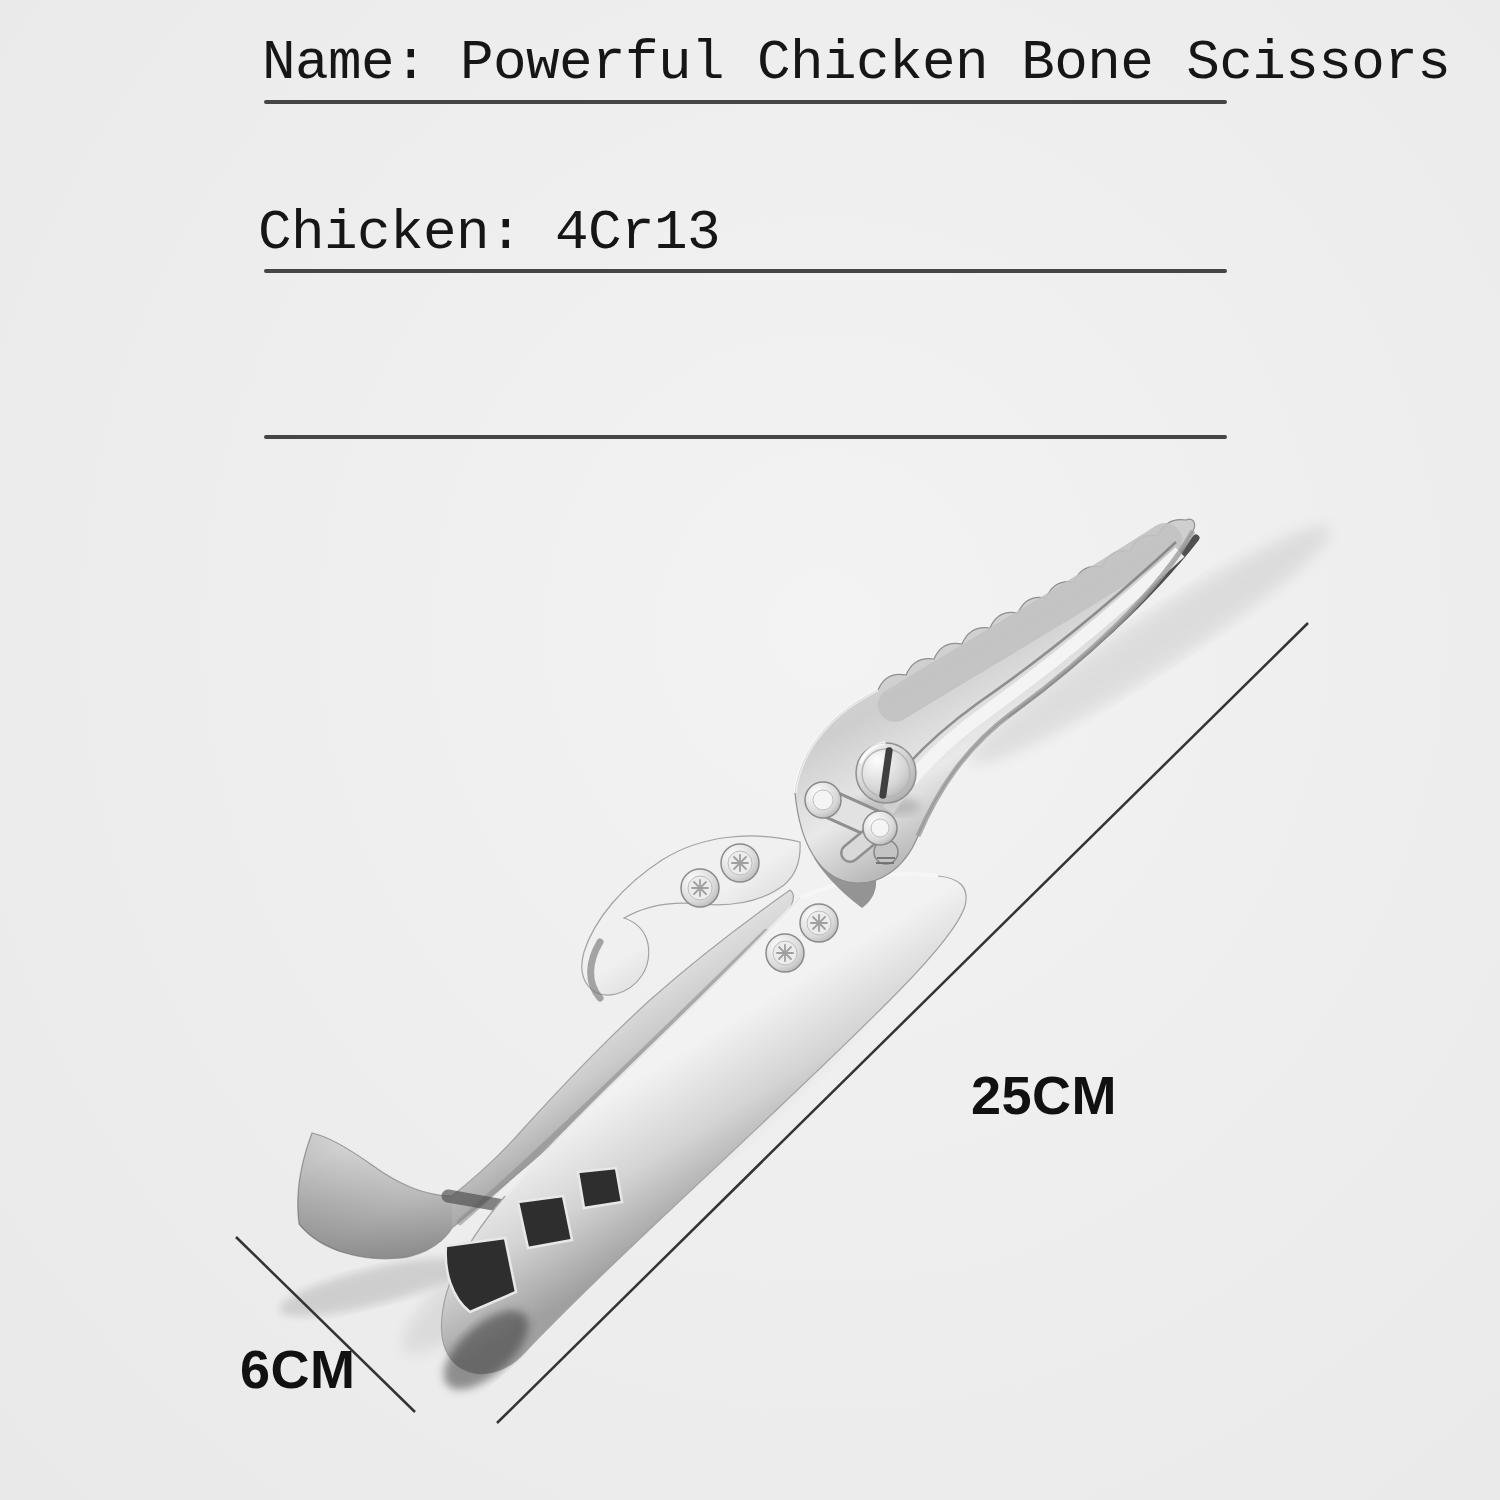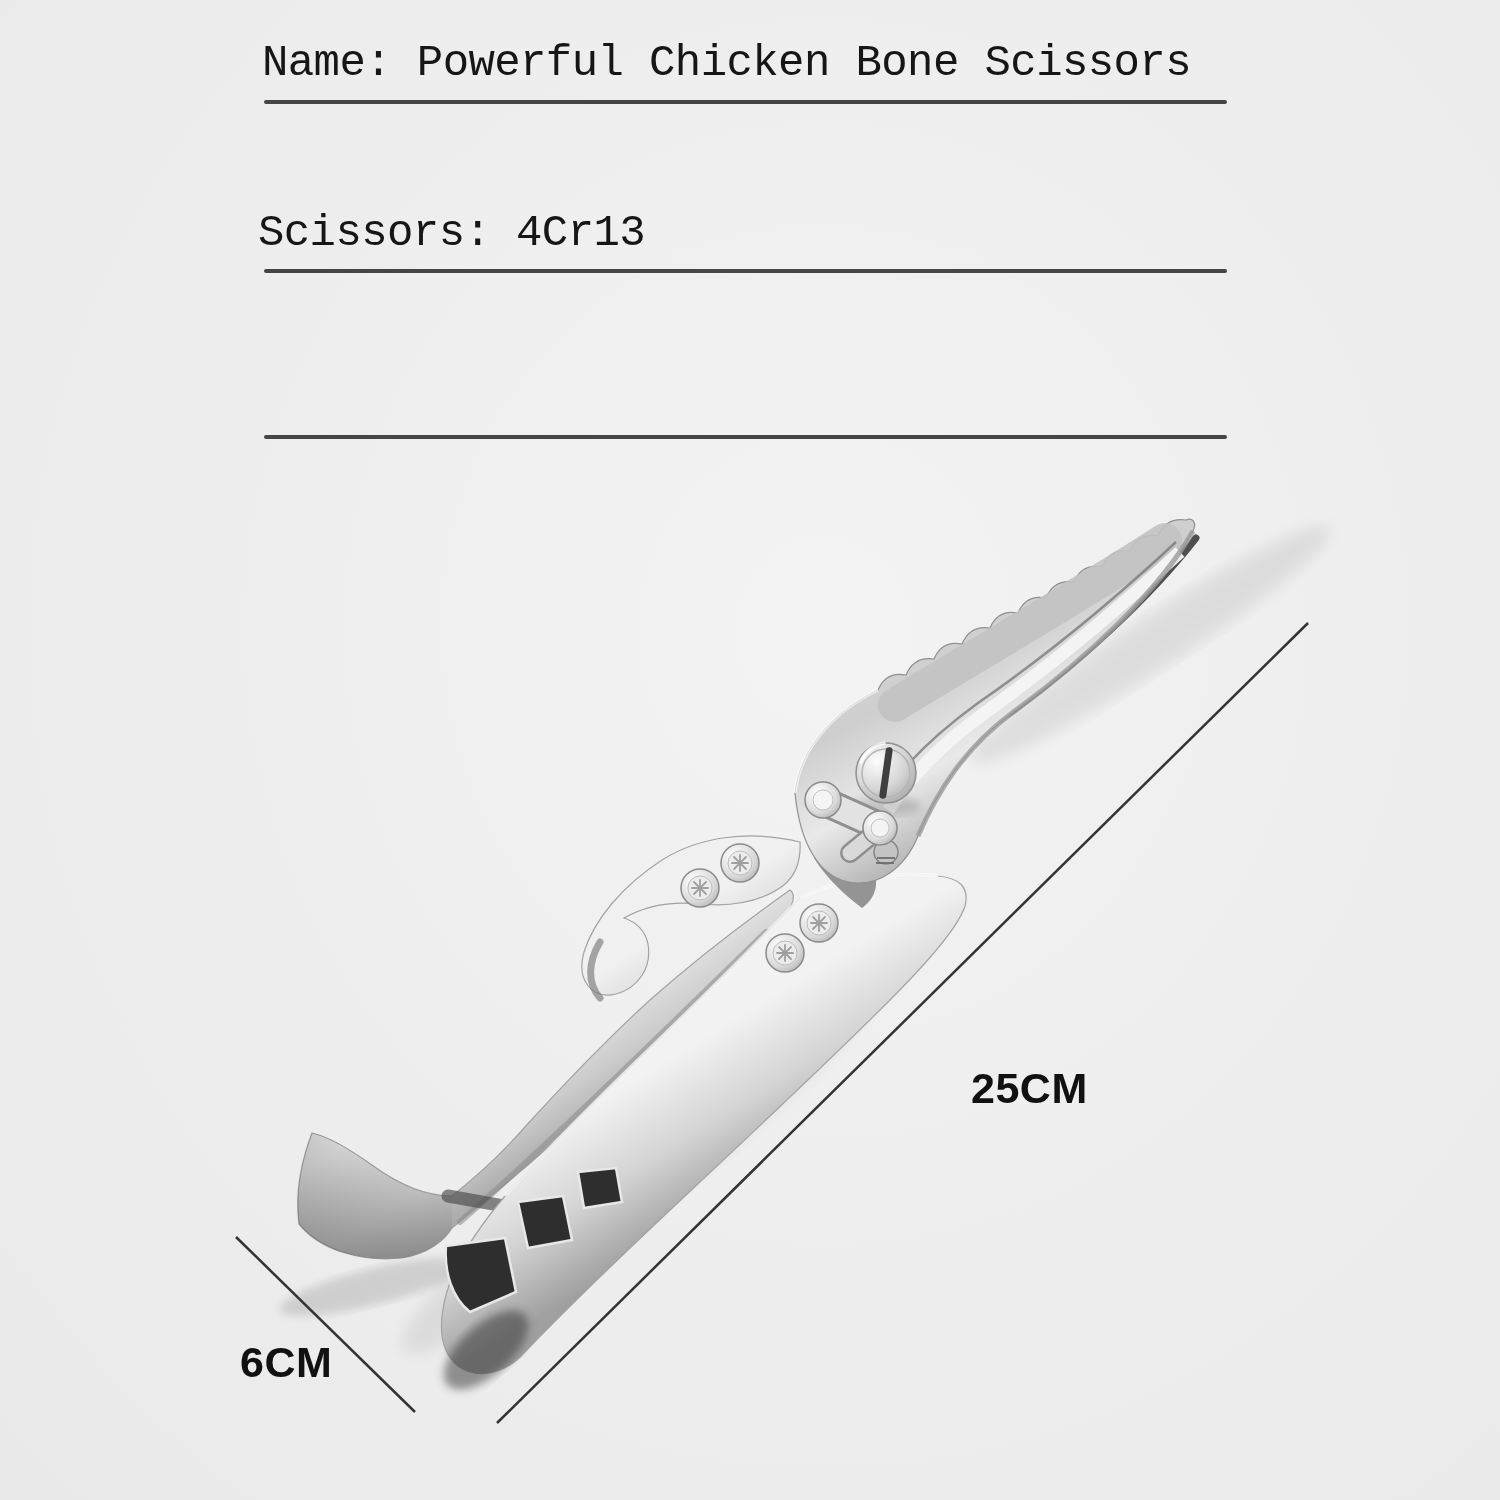--- a/index.html
+++ b/index.html
@@ -4,44 +4,44 @@
 <style>
   html,body{margin:0;padding:0;width:1500px;height:1500px;overflow:hidden;}
   body{font-family:"Liberation Sans",sans-serif;}
   .stage{
     position:relative;width:1500px;height:1500px;
     background:radial-gradient(ellipse at 55% 42%, #f3f3f4 0%, #eeeeef 48%, #e9e9ea 100%);
   }
   .spec-text{
     position:absolute;
     font-family:"Liberation Mono","DejaVu Sans Mono",monospace;
-    font-size:44px;line-height:52px;letter-spacing:-0.6px;
+    font-size:56px;line-height:52px;letter-spacing:-0.6px;
     color:#161616;white-space:pre;
   }
   .rule{
     position:absolute;left:264px;width:963px;height:4px;
     background:#454545;border-radius:2px;
   }
   .dim-label{
     position:absolute;
     font-family:"Liberation Sans",sans-serif;
-    font-weight:bold;font-size:43px;color:#111;
+    font-weight:bold;font-size:54px;color:#111;
     letter-spacing:0.5px;
   }
   svg.art{position:absolute;left:0;top:0;}
 </style>
 </head>
 <body>
 
 <div class="stage">
 
   <div class="spec-text" style="left:262px;top:37px;">Name: Powerful Chicken Bone Scissors</div>
   <div class="rule" style="top:100px;"></div>
 
-  <div class="spec-text" style="left:258px;top:207px;">Scissors: 4Cr13</div>
+  <div class="spec-text" style="left:258px;top:207px;">Chicken: 4Cr13</div>
   <div class="rule" style="top:269px;"></div>
 
   <div class="rule" style="top:435px;"></div>
 
   <svg class="art" width="1500" height="1500" viewBox="0 0 1500 1500" aria-hidden="true">
     <defs>
       <filter id="soft8">
           <feGaussianBlur stdDeviation="8"></feGaussianBlur>
         </filter>
       <filter id="soft4">

